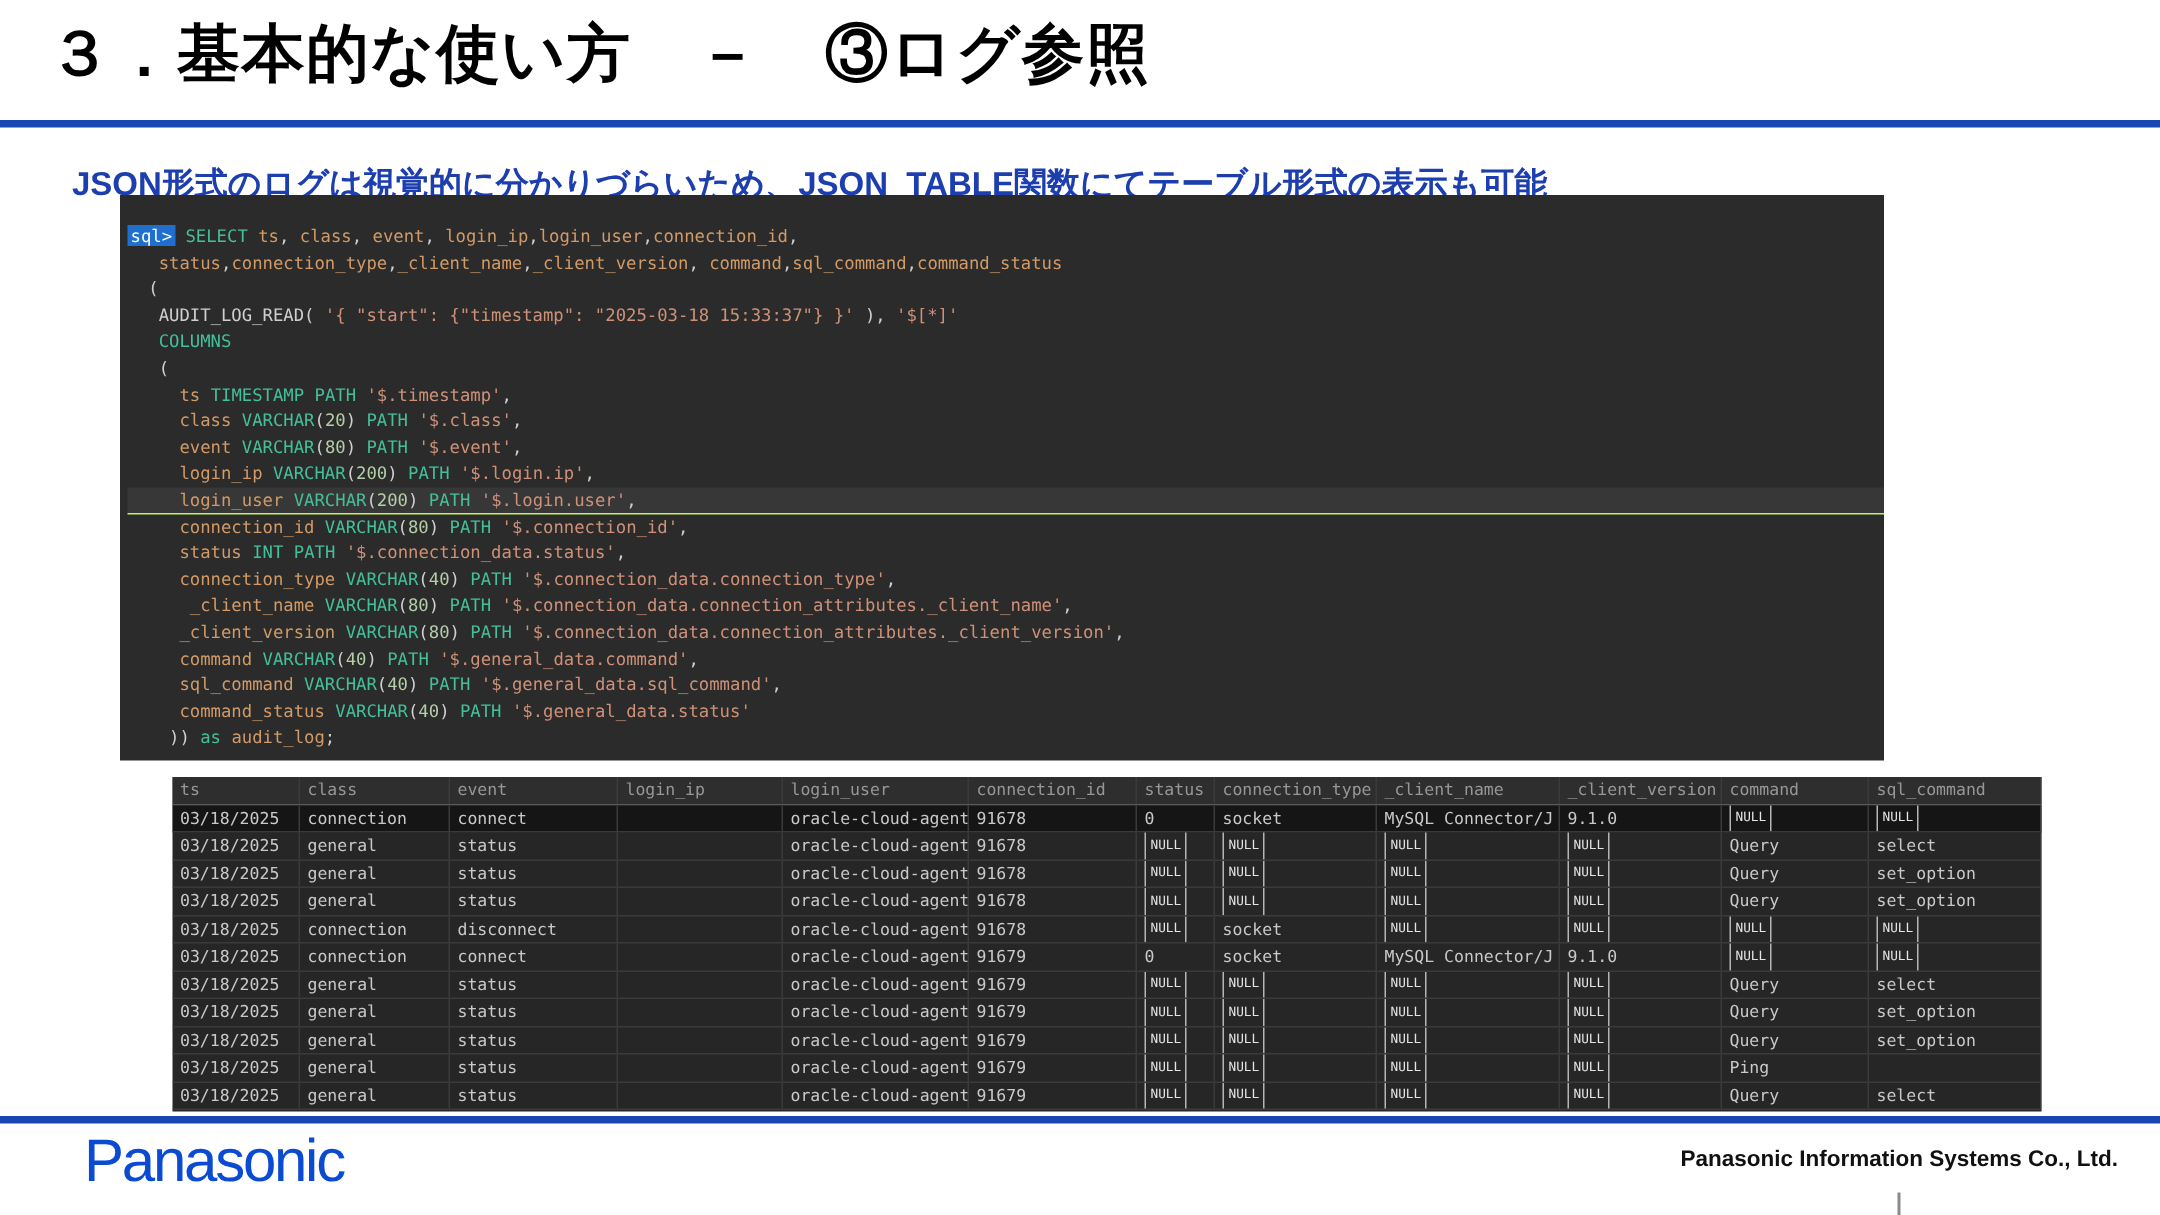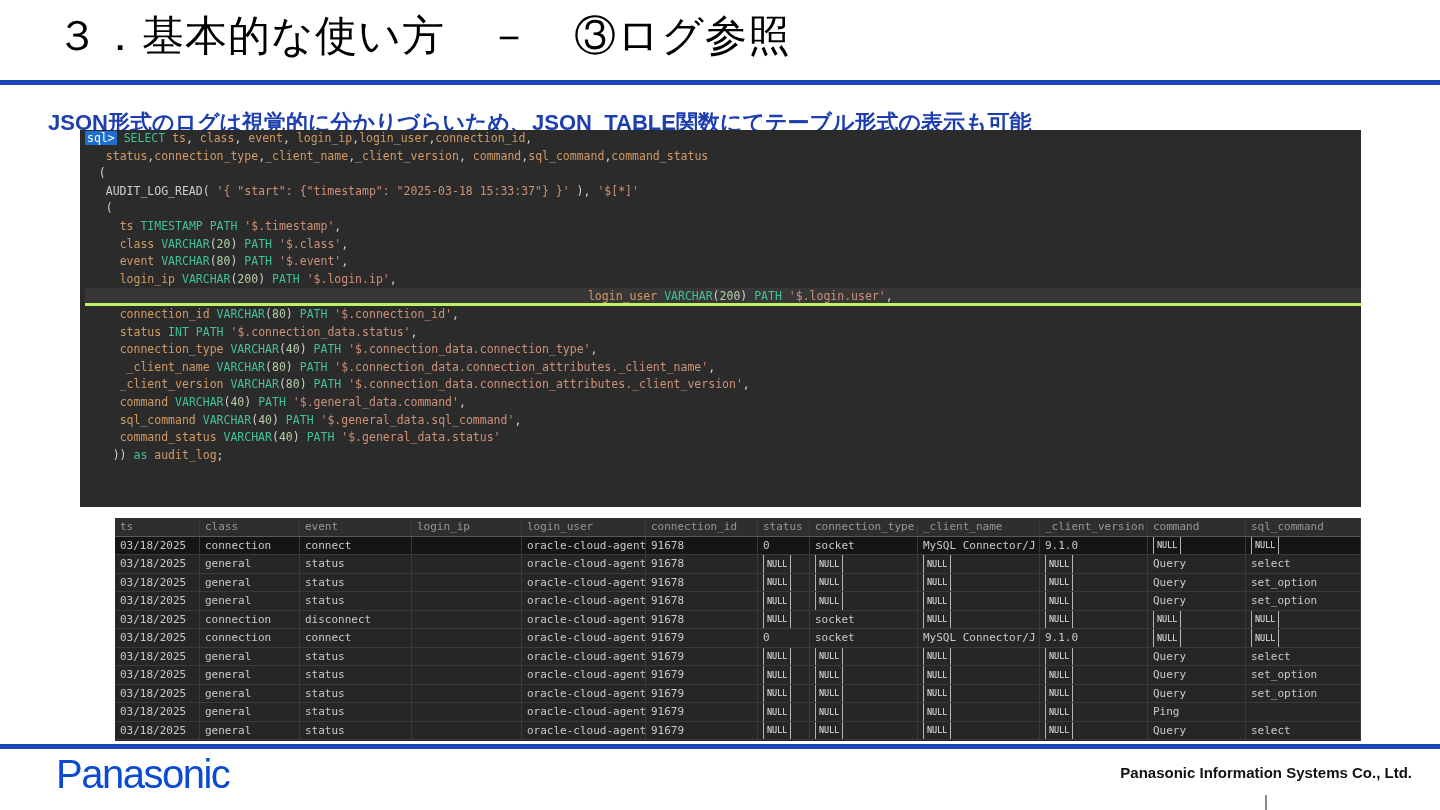--- a/index.html
+++ b/index.html
@@ -1,31 +1,31 @@
 <!DOCTYPE html>
 <html><head>
 <meta charset="utf-8">
 <style>
   * { margin:0; padding:0; box-sizing:border-box; }
   html,body { width:1440px; height:810px; background:#ffffff; overflow:hidden;
               font-family:"Liberation Sans", sans-serif; }
   .slide { position:relative; width:1440px; height:810px; background:#fff; }
 
-  .title { position:absolute; left:56px; top:8px; font-size:42px; font-weight:normal;
+  .title { position:absolute; left:32px; top:8px; font-size:42px; font-weight:bold;
            color:#000; letter-spacing:1px; white-space:nowrap; }
   .rule-top { position:absolute; left:0; top:80px; width:1440px; height:5px; background:#1847b4; }
   .subtitle { position:absolute; left:48px; top:96px; font-size:22px; font-weight:bold;
               color:#1c3eae; white-space:nowrap;margin-top:12px; }
 
-  .terminal { position:absolute; left:80px; top:130px; width:1281px; height:377px;
-              background:#2b2b2b; padding:0 0 0 5px;
+  .terminal { position:absolute; left:80px; top:130px; width:1176px; height:377px;
+              background:#2b2b2b; padding:19px 0 0 5px;
               font-family:"DejaVu Sans Mono", monospace; font-size:11.5px; color:#cfcfcf;
               overflow:hidden; }
   .line { height:17.6px; line-height:17.6px; white-space:pre; }
-  .line.hl { background:rgba(255,255,255,0.06); border-bottom:3px solid #bef264;text-align:center; }
+  .line.hl { background:rgba(255,255,255,0.06); border-bottom:1px solid #bef264; }
   .prompt { background:#1f6fd0; color:#ffffff; padding:0 2px; }
   .tok-p { color:#cfcfcf; }
   .tok-k { color:#43c09a; }
   .tok-i { color:#d19a66; }
   .tok-s { color:#ce9178; }
   .tok-n { color:#b5cea8; }
 
   .result { position:absolute; left:115px; top:518px; width:1246px; height:223px;
             background:#262626; overflow:hidden;
             font-family:"DejaVu Sans Mono", monospace; font-size:11px; }
@@ -57,20 +57,21 @@
   <div class="rule-top"></div>
 
   <p class="subtitle">JSON形式のログは視覚的に分かりづらいため、JSON_TABLE関数にてテーブル形式の表示も可能</p>
 
   <div class="terminal">
     <div id="sql-lines">
         <div class="line"><span class="prompt">sql&gt;</span> <span class="tok-k">SELECT</span><span class="tok-p"> </span><span class="tok-i">ts</span><span class="tok-p">, </span><span class="tok-i">class</span><span class="tok-p">, </span><span class="tok-i">event</span><span class="tok-p">, </span><span class="tok-i">login_ip</span><span class="tok-p">,</span><span class="tok-i">login_user</span><span class="tok-p">,</span><span class="tok-i">connection_id</span><span class="tok-p">,</span></div>
         <div class="line"><span class="tok-p">   </span><span class="tok-i">status</span><span class="tok-p">,</span><span class="tok-i">connection_type</span><span class="tok-p">,</span><span class="tok-i">_client_name</span><span class="tok-p">,</span><span class="tok-i">_client_version</span><span class="tok-p">, </span><span class="tok-i">command</span><span class="tok-p">,</span><span class="tok-i">sql_command</span><span class="tok-p">,</span><span class="tok-i">command_status</span></div>
         <div class="line"><span class="tok-p">  (</span></div>
         <div class="line"><span class="tok-p">   AUDIT_LOG_READ( </span><span class="tok-s">'{ "start": {"timestamp": "2025-03-18 15:33:37"} }'</span><span class="tok-p"> ), </span><span class="tok-s">'$[*]'</span></div>
+        <div class="line"><span class="tok-p">   </span><span class="tok-k">COLUMNS</span></div>
         <div class="line"><span class="tok-p">   (</span></div>
         <div class="line"><span class="tok-p">     </span><span class="tok-i">ts</span><span class="tok-p"> </span><span class="tok-k">TIMESTAMP</span><span class="tok-p"> </span><span class="tok-k">PATH</span><span class="tok-p"> </span><span class="tok-s">'$.timestamp'</span><span class="tok-p">,</span></div>
         <div class="line"><span class="tok-p">     </span><span class="tok-i">class</span><span class="tok-p"> </span><span class="tok-k">VARCHAR</span><span class="tok-p">(</span><span class="tok-n">20</span><span class="tok-p">) </span><span class="tok-k">PATH</span><span class="tok-p"> </span><span class="tok-s">'$.class'</span><span class="tok-p">,</span></div>
         <div class="line"><span class="tok-p">     </span><span class="tok-i">event</span><span class="tok-p"> </span><span class="tok-k">VARCHAR</span><span class="tok-p">(</span><span class="tok-n">80</span><span class="tok-p">) </span><span class="tok-k">PATH</span><span class="tok-p"> </span><span class="tok-s">'$.event'</span><span class="tok-p">,</span></div>
         <div class="line"><span class="tok-p">     </span><span class="tok-i">login_ip</span><span class="tok-p"> </span><span class="tok-k">VARCHAR</span><span class="tok-p">(</span><span class="tok-n">200</span><span class="tok-p">) </span><span class="tok-k">PATH</span><span class="tok-p"> </span><span class="tok-s">'$.login.ip'</span><span class="tok-p">,</span></div>
         <div class="line hl"><span class="tok-p">     </span><span class="tok-i">login_user</span><span class="tok-p"> </span><span class="tok-k">VARCHAR</span><span class="tok-p">(</span><span class="tok-n">200</span><span class="tok-p">) </span><span class="tok-k">PATH</span><span class="tok-p"> </span><span class="tok-s">'$.login.user'</span><span class="tok-p">,</span></div>
         <div class="line"><span class="tok-p">     </span><span class="tok-i">connection_id</span><span class="tok-p"> </span><span class="tok-k">VARCHAR</span><span class="tok-p">(</span><span class="tok-n">80</span><span class="tok-p">) </span><span class="tok-k">PATH</span><span class="tok-p"> </span><span class="tok-s">'$.connection_id'</span><span class="tok-p">,</span></div>
         <div class="line"><span class="tok-p">     </span><span class="tok-i">status</span><span class="tok-p"> </span><span class="tok-k">INT</span><span class="tok-p"> </span><span class="tok-k">PATH</span><span class="tok-p"> </span><span class="tok-s">'$.connection_data.status'</span><span class="tok-p">,</span></div>
         <div class="line"><span class="tok-p">     </span><span class="tok-i">connection_type</span><span class="tok-p"> </span><span class="tok-k">VARCHAR</span><span class="tok-p">(</span><span class="tok-n">40</span><span class="tok-p">) </span><span class="tok-k">PATH</span><span class="tok-p"> </span><span class="tok-s">'$.connection_data.connection_type'</span><span class="tok-p">,</span></div>
         <div class="line"><span class="tok-p">      </span><span class="tok-i">_client_name</span><span class="tok-p"> </span><span class="tok-k">VARCHAR</span><span class="tok-p">(</span><span class="tok-n">80</span><span class="tok-p">) </span><span class="tok-k">PATH</span><span class="tok-p"> </span><span class="tok-s">'$.connection_data.connection_attributes._client_name'</span><span class="tok-p">,</span></div>

